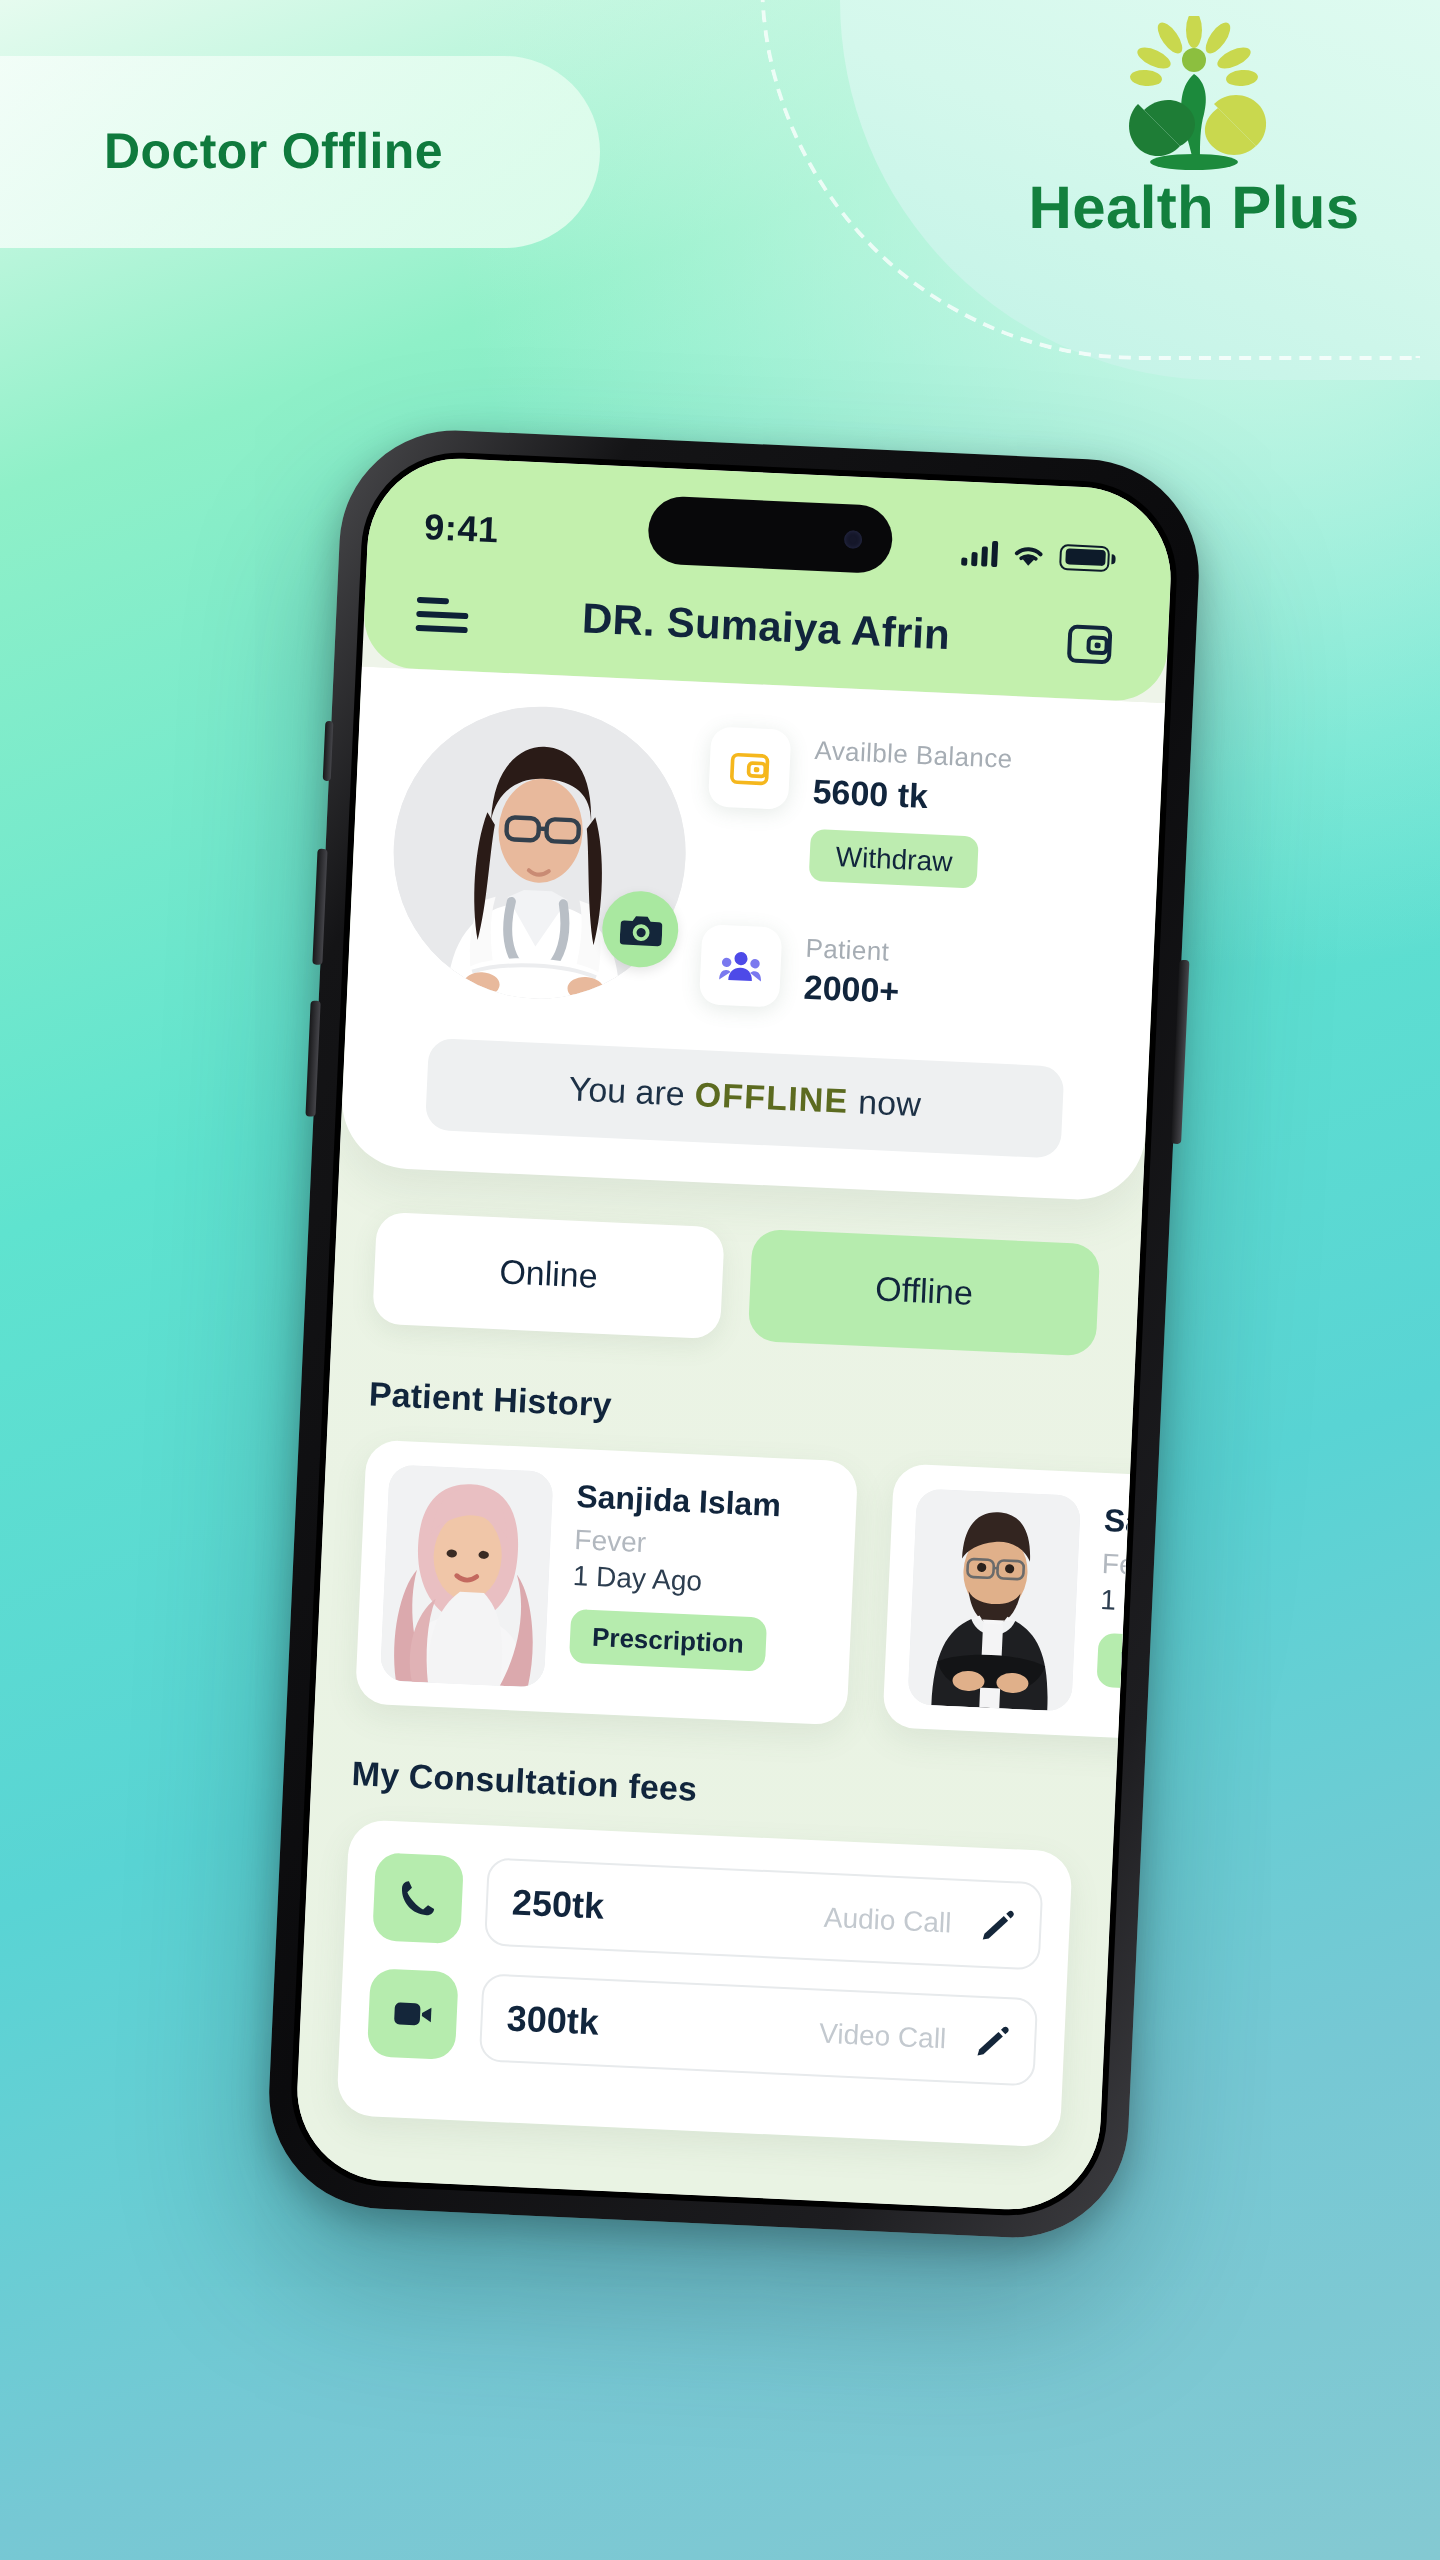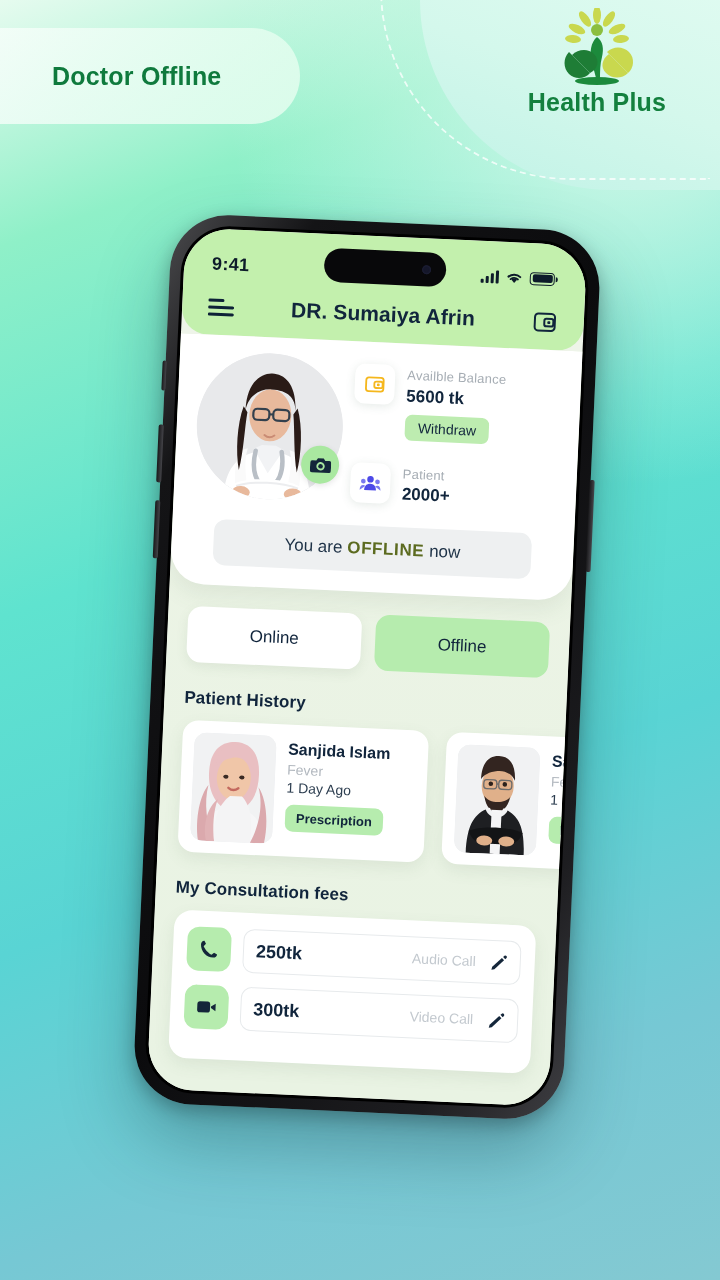--- a/index.html
+++ b/index.html
@@ -45,21 +45,21 @@
     border-bottom: 2px dashed rgba(255,255,255,.75);
     -webkit-mask-image: linear-gradient(200deg, transparent 10%, #000 35%);
             mask-image: linear-gradient(200deg, transparent 10%, #000 35%);
   }
   .logo-wrap {
     position: absolute; right: 28px; top: 8px;
     width: 190px; text-align: center;
   }
   .logo-mark { width: 100px; height: 78px; margin: 0 auto; display:block; }
   .logo-text {
-    font-size: 25px; font-weight: 700; color: #13803e;
+    font-size: 30px; font-weight: 700; color: #13803e;
     margin-top: 2px; letter-spacing: .2px;
   }
 
   
   .phone {
     position: absolute;
     left: 152px; top: 222px;
     width: 430px; height: 890px;
     transform: rotate(2.6deg);
   }

